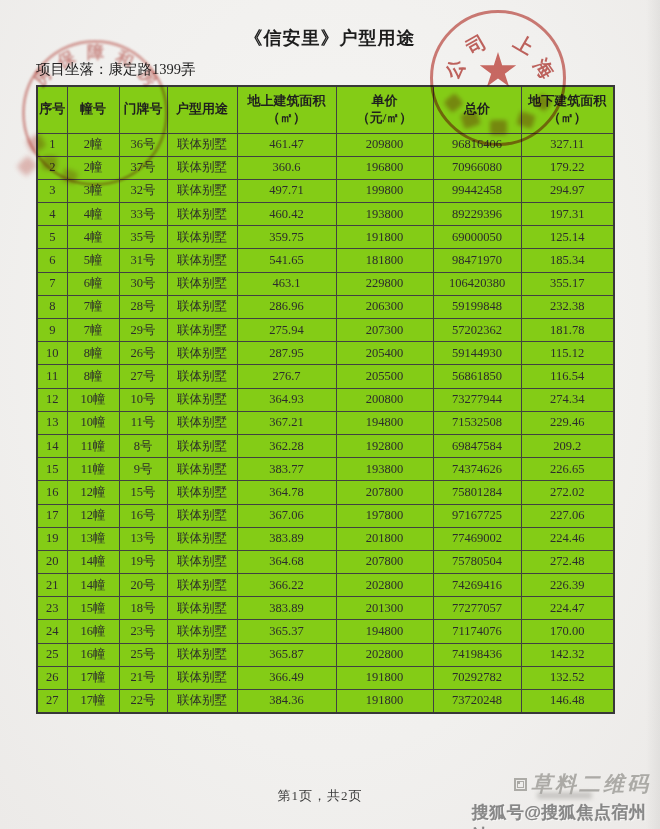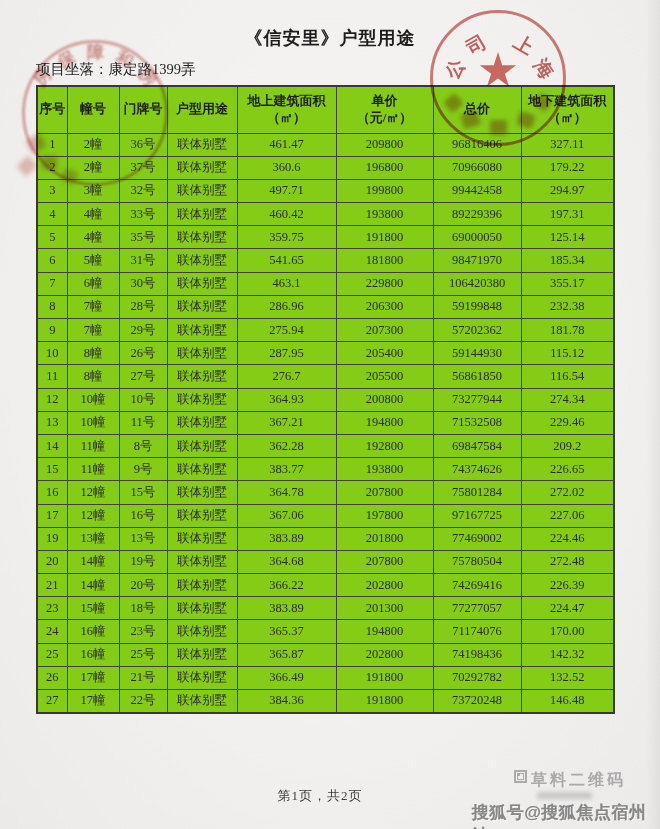--- a/index.html
+++ b/index.html
@@ -57,23 +57,23 @@
   .seal-left .c1{left:36px;top:8px;transform:rotate(-26deg);}
   .seal-left .c2{left:65px;top:1px;}
   .seal-left .c3{left:94px;top:8px;transform:rotate(26deg);}
   .seal-left .c4{left:117px;top:26px;transform:rotate(52deg);}
   .seal-left .b0{left:6px;top:96px;width:16px;height:15px;transform:rotate(-30deg);background:rgba(186,52,44,0.34);}
   .seal-left .b1{left:20px;top:116px;width:15px;height:14px;background:rgba(186,52,44,0.34);}
   .seal-left .b2{left:40px;top:130px;width:15px;height:13px;transform:rotate(20deg);background:rgba(186,52,44,0.30);}
   .seal-left .b3{left:-2px;top:118px;width:14px;height:16px;transform:rotate(45deg);background:rgba(186,52,44,0.30);}
 
   
-  .wm-qr{position:absolute;left:514px;top:770px;z-index:6;display:flex;align-items:flex-start;
+  .wm-qr{position:absolute;left:514px;top:770px;z-index:6;display:flex;align-items:center;
     font-family:"Liberation Sans","DejaVu Sans",sans-serif;
-    font-size:16px;font-weight:bold;color:rgba(168,166,162,0.95);letter-spacing:3px;}
+    font-size:21px;font-weight:bold;color:rgba(168,166,162,0.95);letter-spacing:3px;font-style:italic;}
   .qr-icon{display:inline-block;width:13px;height:13px;border:2px solid rgba(168,166,162,0.95);
     margin-right:4px;position:relative;box-sizing:border-box;}
   .qr-icon:before{content:"";position:absolute;left:1px;top:1px;width:3px;height:3px;background:rgba(168,166,162,0.95);}
   .qr-icon:after{content:"";position:absolute;right:1px;bottom:1px;width:5px;height:5px;
     border:1px solid rgba(168,166,162,0.95);}
   .wm-smudge{position:absolute;left:537px;top:792px;width:55px;height:7px;z-index:6;
     background:rgba(170,168,164,0.55);filter:blur(2px);border-radius:2px;}
   .wm-sohu{position:absolute;left:472px;top:801px;z-index:6;
     font-family:"Liberation Sans","DejaVu Sans",sans-serif;
     font-size:17px;font-weight:bold;color:rgba(125,125,125,0.88);letter-spacing:0.5px;

